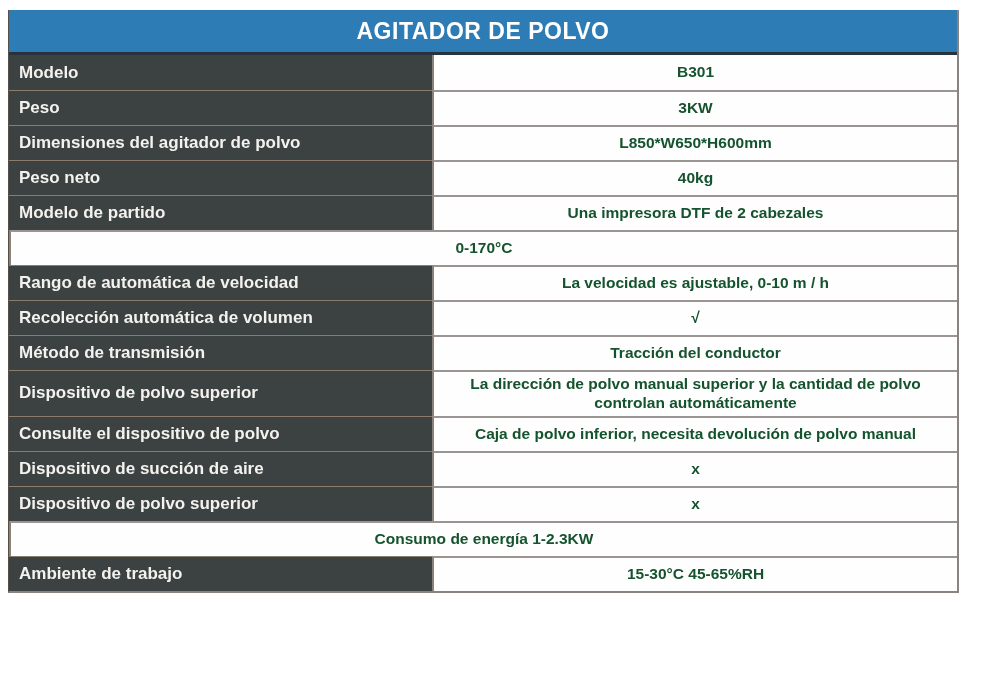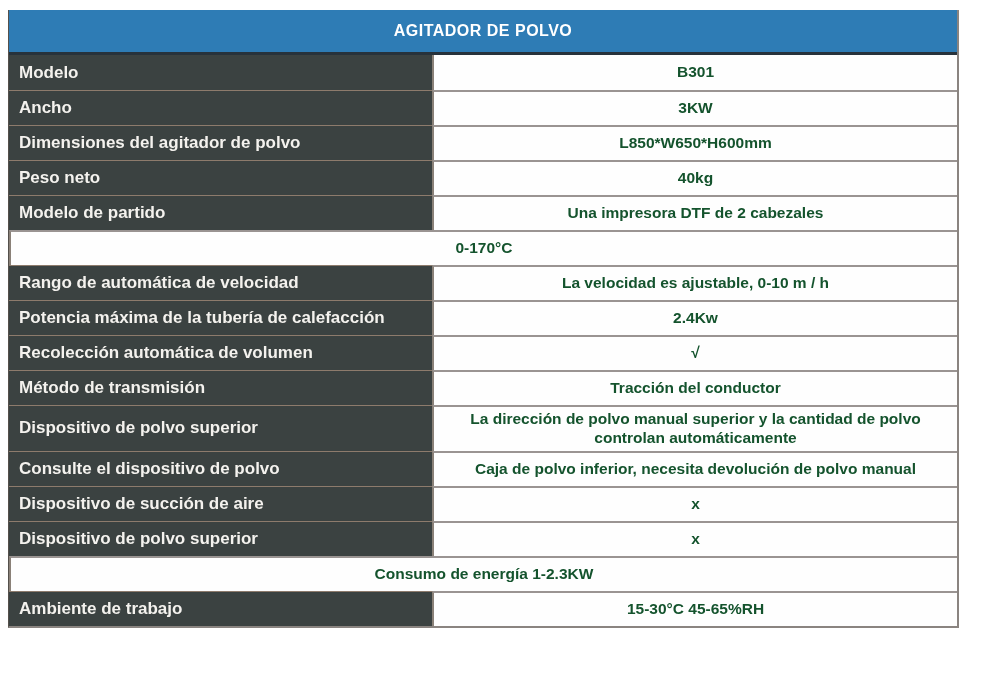--- a/index.html
+++ b/index.html
@@ -30,21 +30,21 @@
   }
   .table-header {
     height: 45px;
     box-sizing: border-box;
     background: #2e7cb5;
     border-bottom: 3px solid #27323b;
     display: flex;
     align-items: center;
     justify-content: center;
     color: #ffffff;
-    font-size: 16px;
+    font-size: 23px;
     font-weight: bold;
     letter-spacing: 0.5px;
   }
   .row {
     display: flex;
     align-items: stretch;
     min-height: 35px;
   }
   .cell-label {
     width: 423px;
@@ -83,21 +83,21 @@
 <div class="sheet">
   <div class="spec-table">
     <div class="table-header">AGITADOR DE POLVO</div>
     <div id="rows">
   <div class="row">
     <div class="cell-label">Modelo</div>
     <div class="cell-value">B301</div>
   </div>
 
   <div class="row">
-    <div class="cell-label">Ancho</div>
+    <div class="cell-label">Peso</div>
     <div class="cell-value">3KW</div>
   </div>
 
   <div class="row">
     <div class="cell-label">Dimensiones del agitador de polvo</div>
     <div class="cell-value">L850*W650*H600mm</div>
   </div>
 
   <div class="row">
     <div class="cell-label">Peso neto</div>
@@ -111,24 +111,20 @@
 
   <div class="row">
     <div class="cell-value">0-170°C</div>
   </div>
 
   <div class="row">
     <div class="cell-label">Rango de automática de velocidad</div>
     <div class="cell-value">La velocidad es ajustable, 0-10 m / h</div>
   </div>
 
-  <div class="row">
-    <div class="cell-label">Potencia máxima de la tubería de calefacción</div>
-    <div class="cell-value">2.4Kw</div>
-  </div>
 
 
   <div class="row">
     <div class="cell-label">Recolección automática de volumen</div>
     <div class="cell-value">√</div>
   </div>
 
   <div class="row">
     <div class="cell-label">Método de transmisión</div>
     <div class="cell-value">Tracción del conductor</div>

